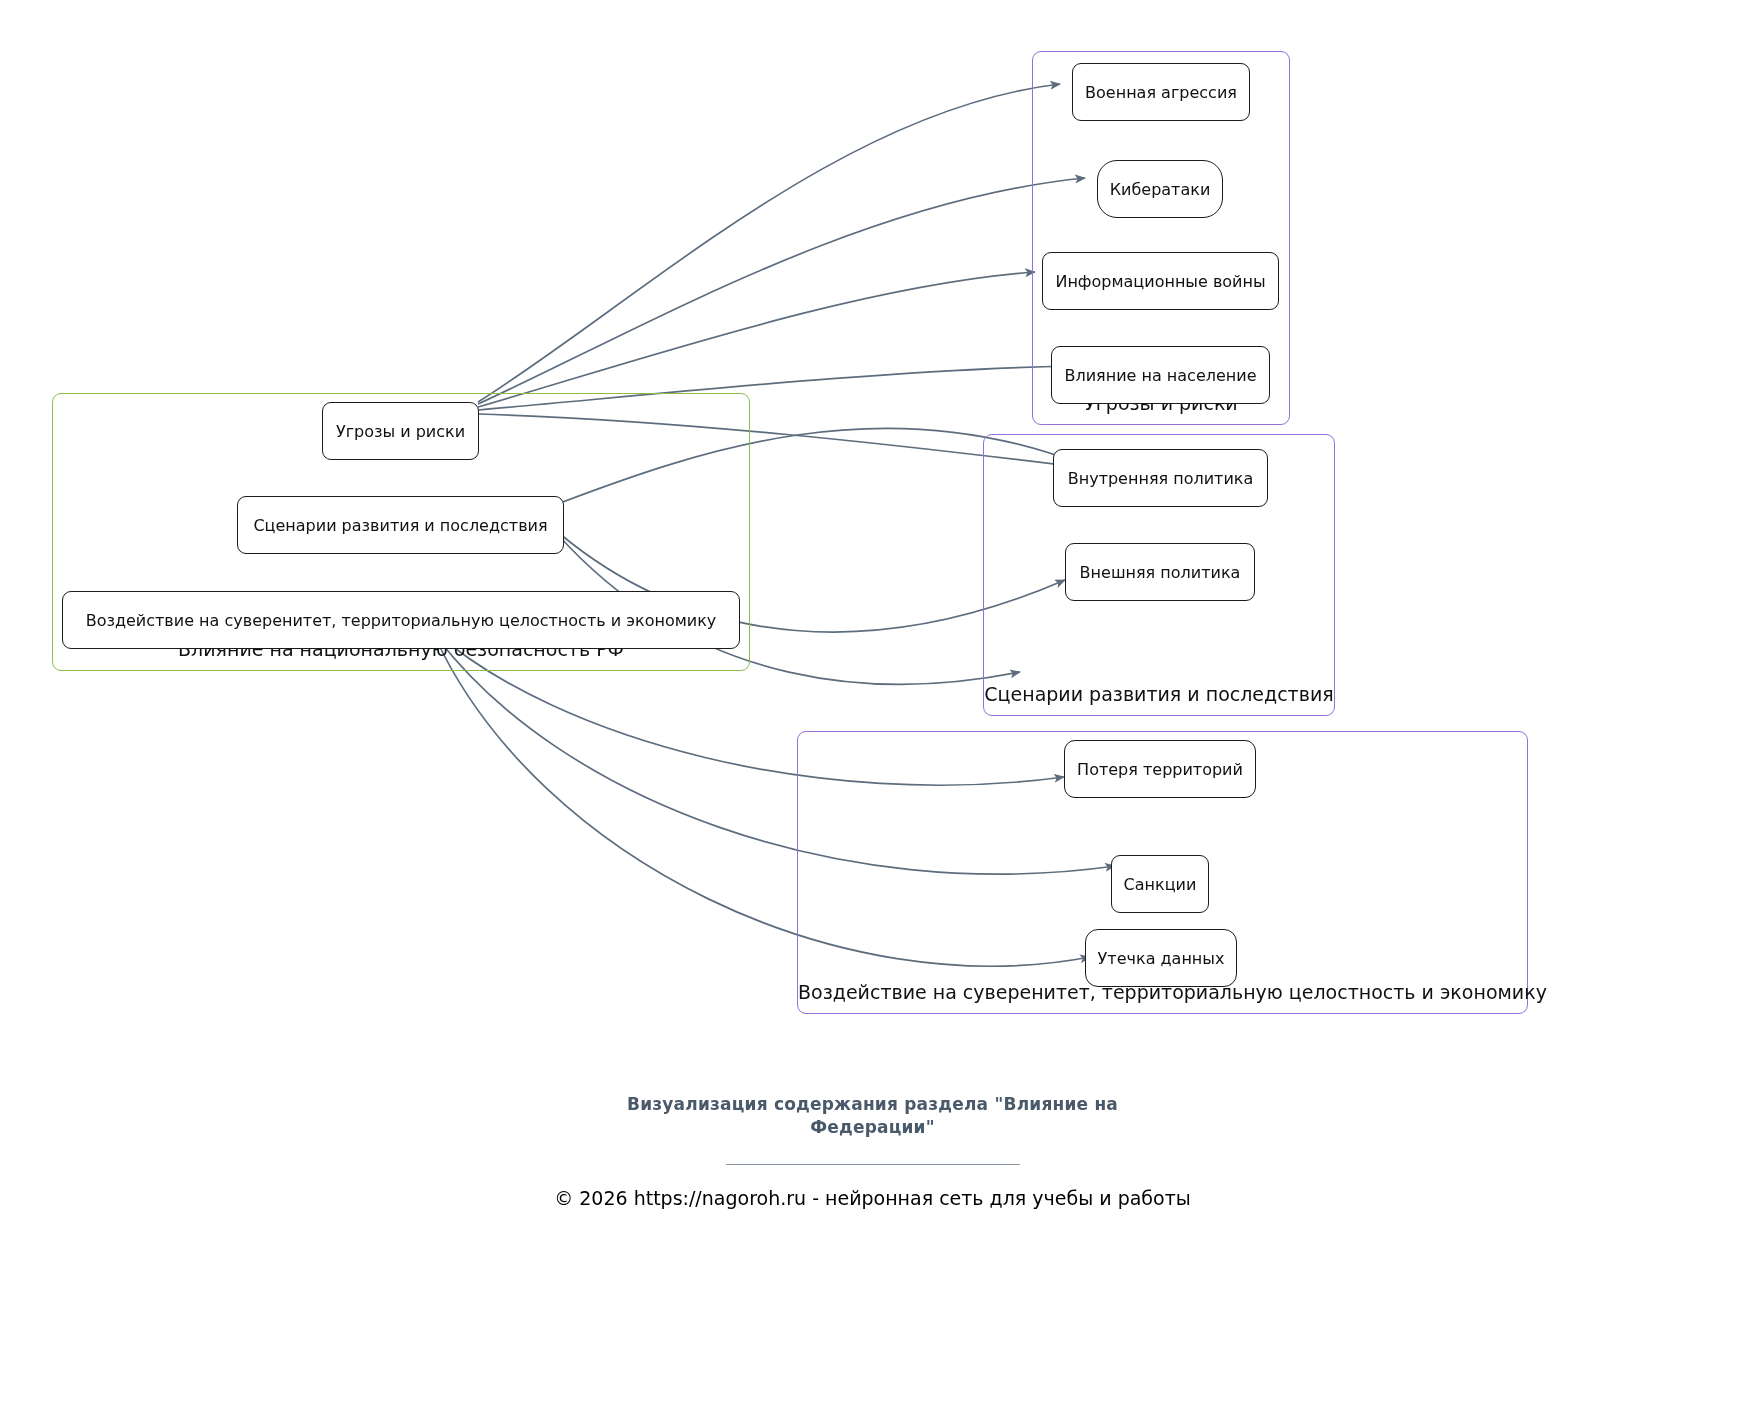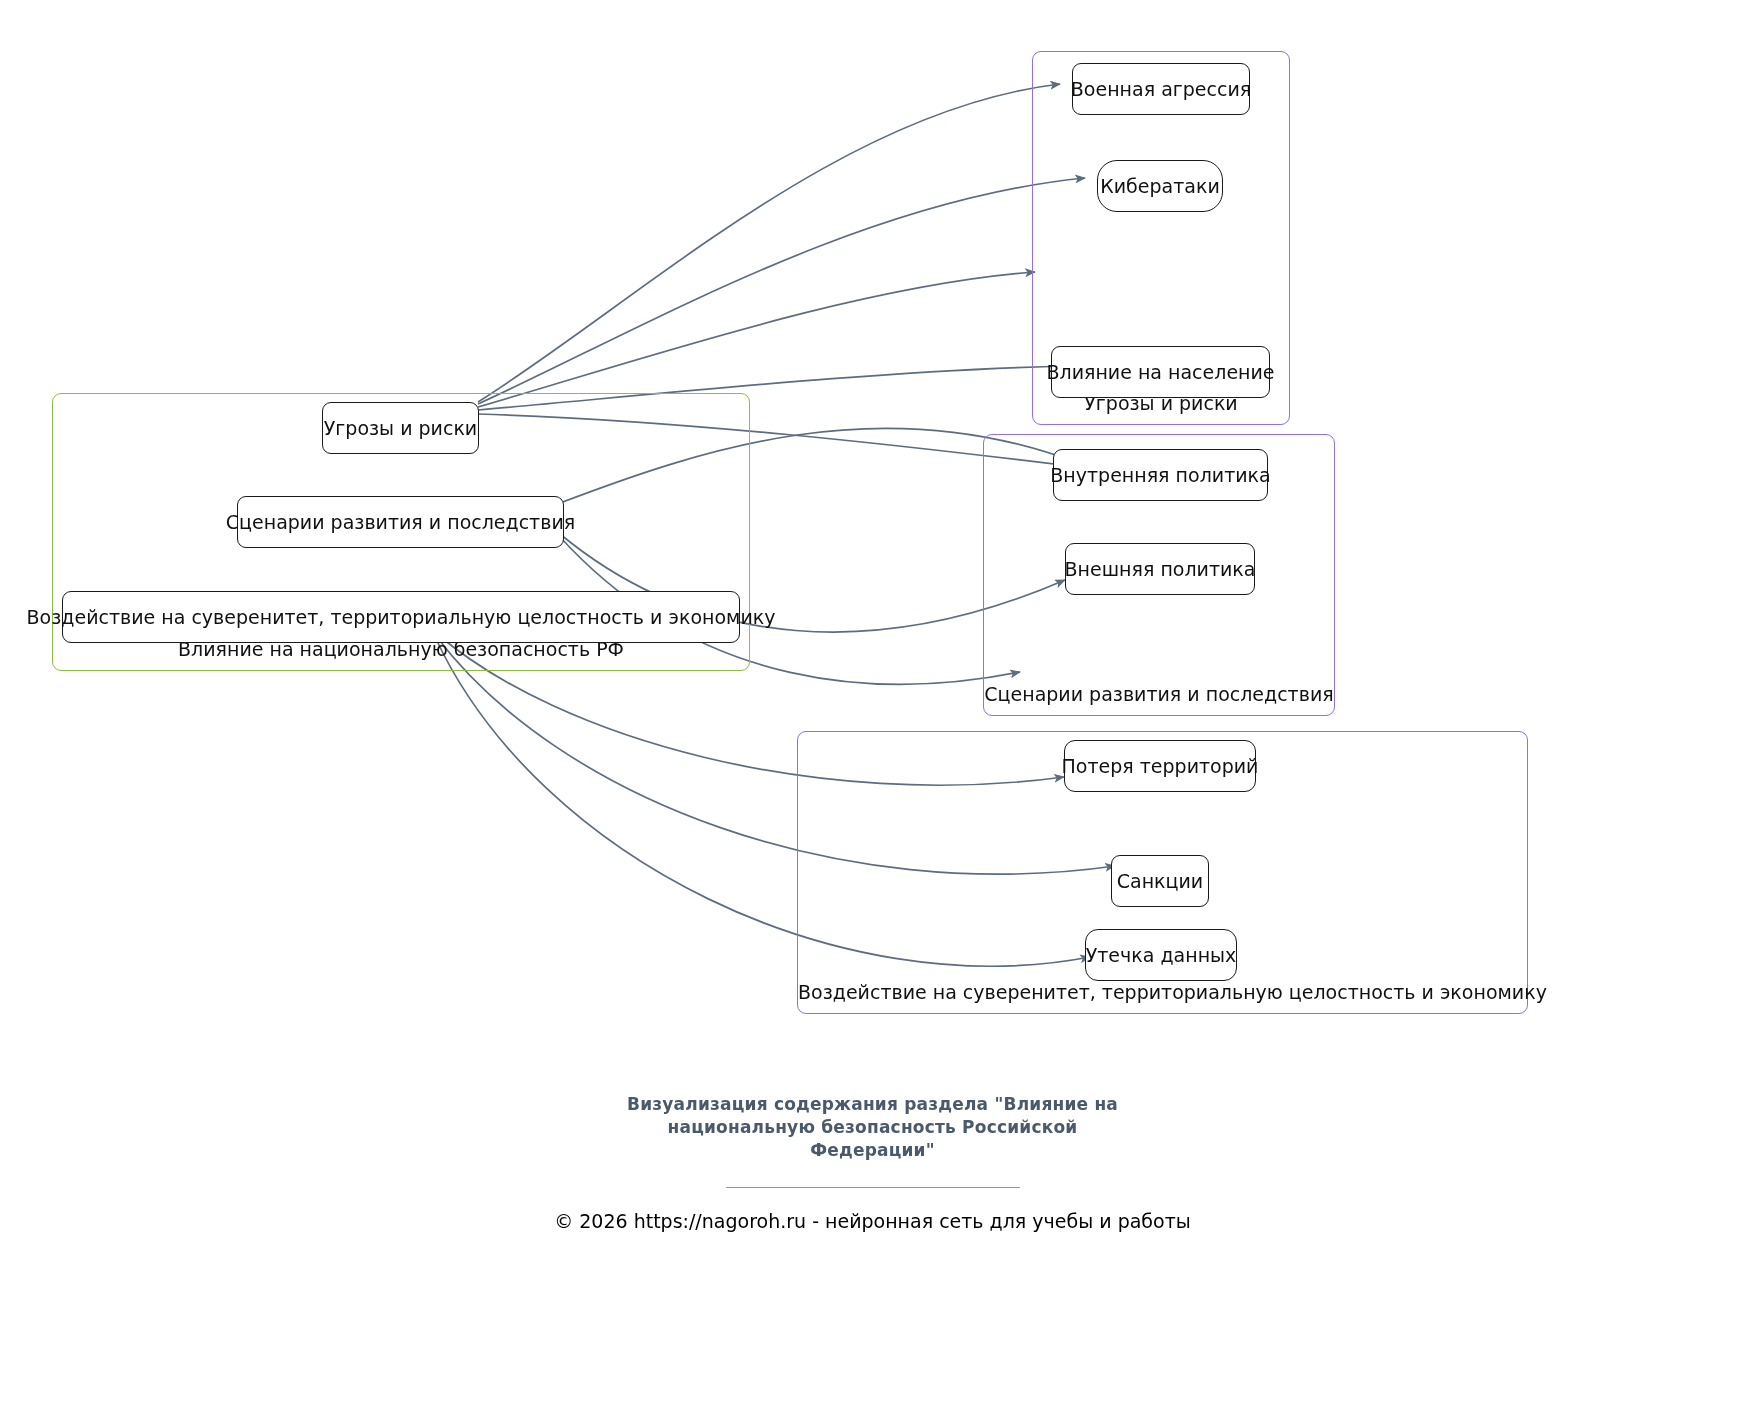--- a/index.html
+++ b/index.html
@@ -44,27 +44,27 @@
     color: #111111;
     white-space: nowrap;
   }
   .node {
     position: absolute;
     box-sizing: border-box;
     border: 1.5px solid #1a1a1a;
     border-radius: 9px;
     background: #ffffff;
     color: #111111;
-    font-size: 19px;
+    font-size: 16px;
     display: flex;
     align-items: center;
     justify-content: center;
     padding: 0 14px;
     white-space: nowrap;
-    height: 52px;
+    height: 58px;
   }
   #footer {
     position: absolute;
     left: 0;
     width: 1745px;
     text-align: center;
   }
   .footer-title {
     font-size: 17px;
     font-weight: bold;
@@ -134,20 +134,23 @@
   </div>
 
   <div class="node" style="left:1072px; top:63px; width:178px;">
     <span>Военная агрессия</span>
   </div>
 
   <div class="node" style="left:1097px; top:160px; width:126px;border-radius:20px;">
     <span>Кибератаки</span>
   </div>
 
+  <div class="node" style="left:1042px; top:252px; width:237px;">
+    <span>Информационные войны</span>
+  </div>
 
   <div class="node" style="left:1051px; top:346px; width:219px;">
     <span>Влияние на население</span>
   </div>
 
   <div class="cluster" style="left:983px; top:434px; width:352px; height:282px;">
     <div class="cluster-label" style="top:248px;">Сценарии развития и последствия</div>
   </div>
 
   <div class="node" style="left:1053px; top:449px; width:215px;">
@@ -171,20 +174,19 @@
     <span>Санкции</span>
   </div>
 
   <div class="node" style="left:1085px; top:929px; width:152px;border-radius:13px;">
     <span>Утечка данных</span>
   </div>
 
   <div id="footer" style="top:1093px;">
     <div class="footer-title">
       <div>Визуализация содержания раздела "Влияние на</div>
-      <div>национальную безопасность Российской</div>
       <div>Федерации"</div>
     </div>
     <div class="footer-rule">_______________________________________</div>
     <div class="footer-credit">© 2026 https://nagoroh.ru - нейронная сеть для учебы и работы</div>
   </div>
 
 </div>
 
 </body></html>

